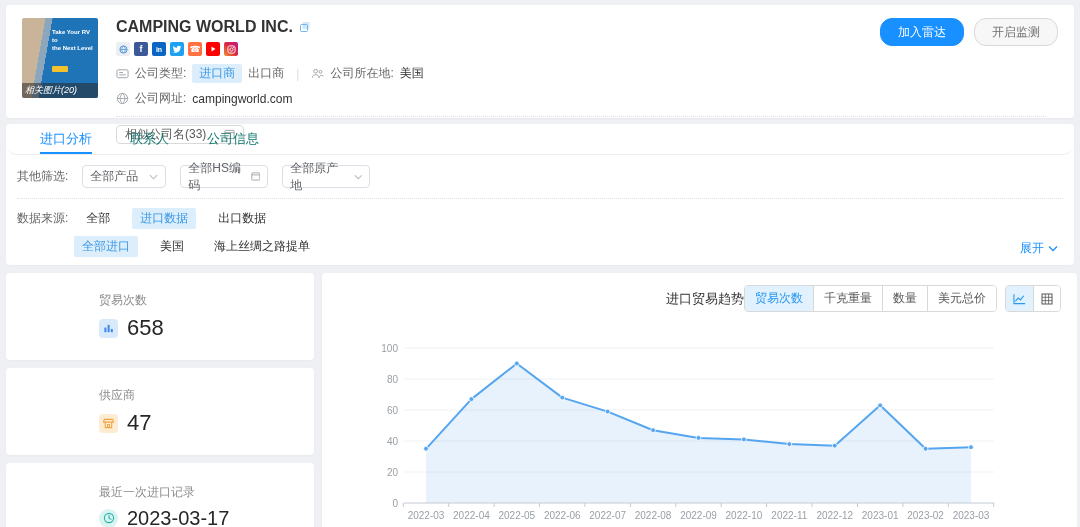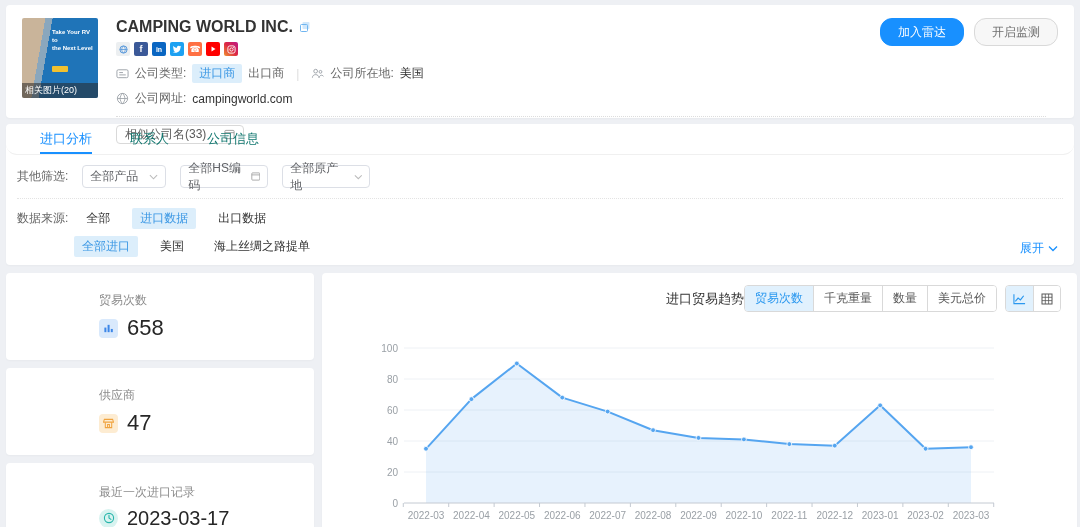--- a/index.html
+++ b/index.html
@@ -7,21 +7,21 @@
     font-family:"Liberation Sans","DejaVu Sans",sans-serif; font-size:12px; color:#333; }
   .card { background:#fff; border-radius:4px; box-shadow:0 1px 2px rgba(0,0,0,.03); }
 
   
   .header-card { margin:5px 6px 0; padding:13px 16px; height:113px; position:relative; display:flex; }
   .thumb { width:76px; height:80px; border-radius:2px; overflow:hidden; position:relative; flex:none; cursor:pointer; }
   .thumb-photo { position:absolute; inset:0; background:linear-gradient(100deg,#c9b49a 0 26%,#8aa7bd 26% 34%,#1f74b8 34% 100%); }
   .thumb-ad { position:absolute; top:10px; left:30px; right:3px; color:#fff; font-size:6px; font-weight:bold; line-height:8px; }
   .thumb-chip { display:block; width:16px; height:6px; background:#f2c12e; border-radius:1px; margin-top:14px; }
   .thumb-caption { position:absolute; left:0; right:0; bottom:0; height:15px; background:rgba(40,40,40,.55);
-    color:#fff; font-size:9px; line-height:15px; padding-left:3px; }
+    color:#fff; font-size:9px; line-height:15px; padding-left:3px;font-style:italic; }
   .company-info { margin-left:18px; display:flex; flex-direction:column; }
   .company-name-row { display:flex; align-items:center; gap:6px; }
   .company-name { font-size:16px; font-weight:bold; color:#333; }
   .social-row { display:flex; gap:4px; margin-top:6px; }
   .soc { width:14px; height:14px; border-radius:2px; display:flex; align-items:center; justify-content:center;
     color:#fff; font-size:9px; font-weight:bold; cursor:pointer; line-height:1; }
   .meta-row { display:flex; align-items:center; gap:6px; margin-top:8px; color:#666; }
   .badge-importer { background:#dceefb; color:#3a97e4; padding:1px 7px; border-radius:2px; }
   .meta-sep { color:#ddd; margin:0 6px; }
   .site-row { display:flex; align-items:center; gap:6px; margin-top:7px; color:#666; }

